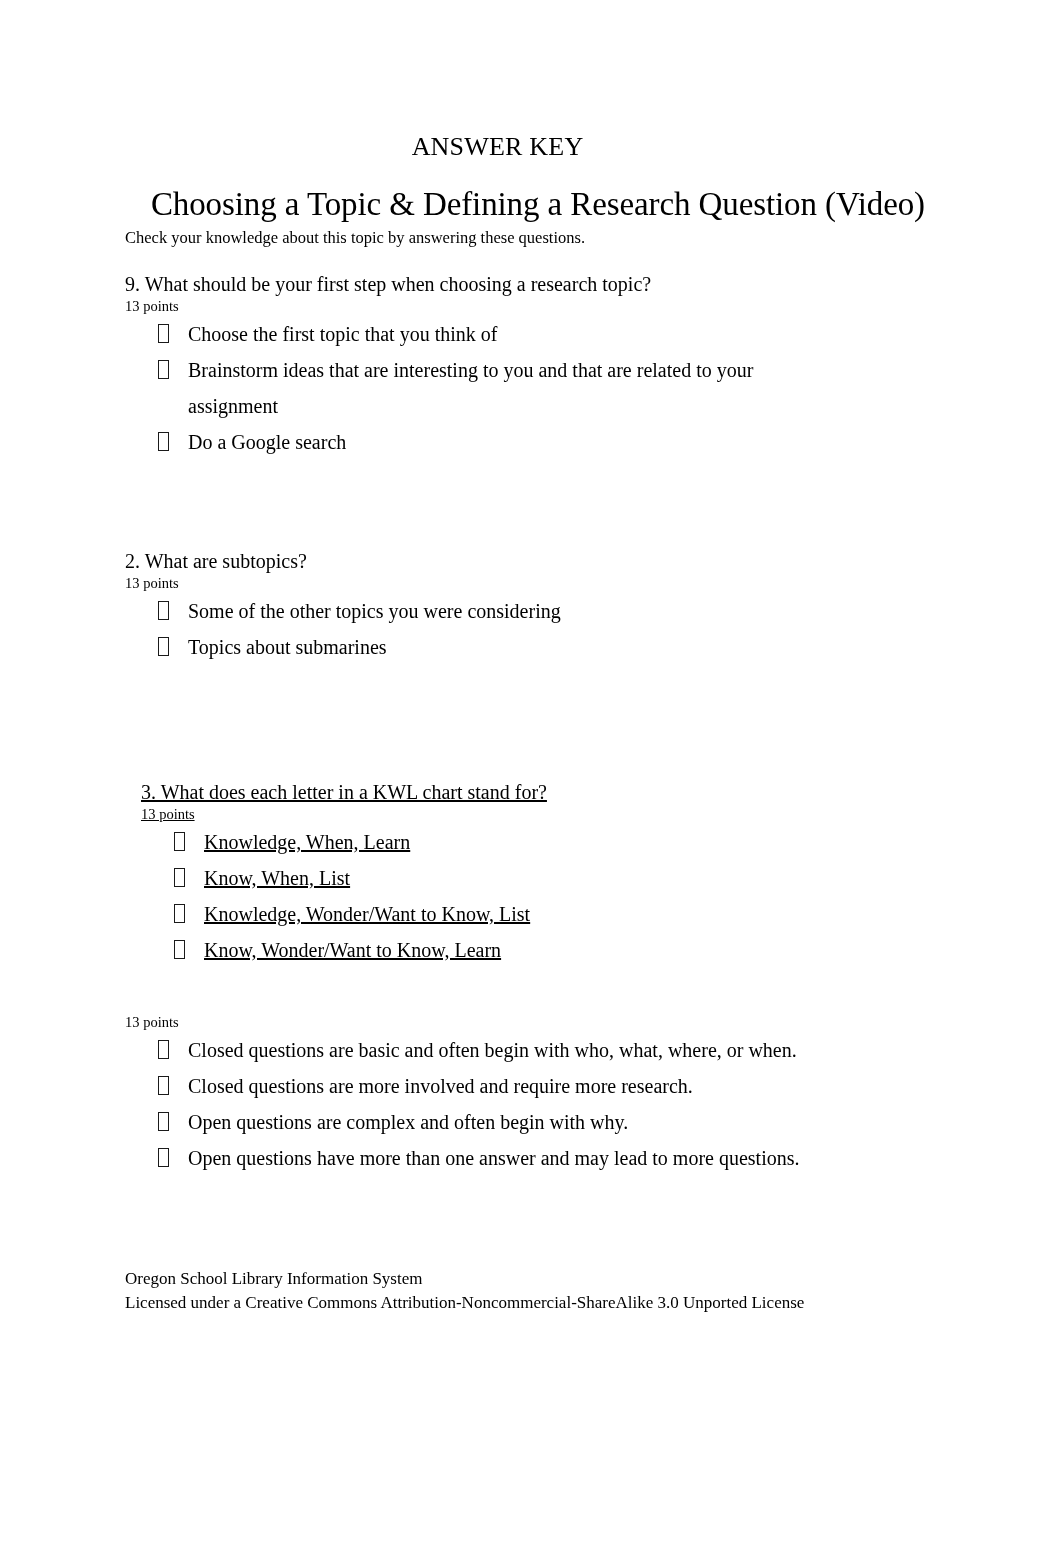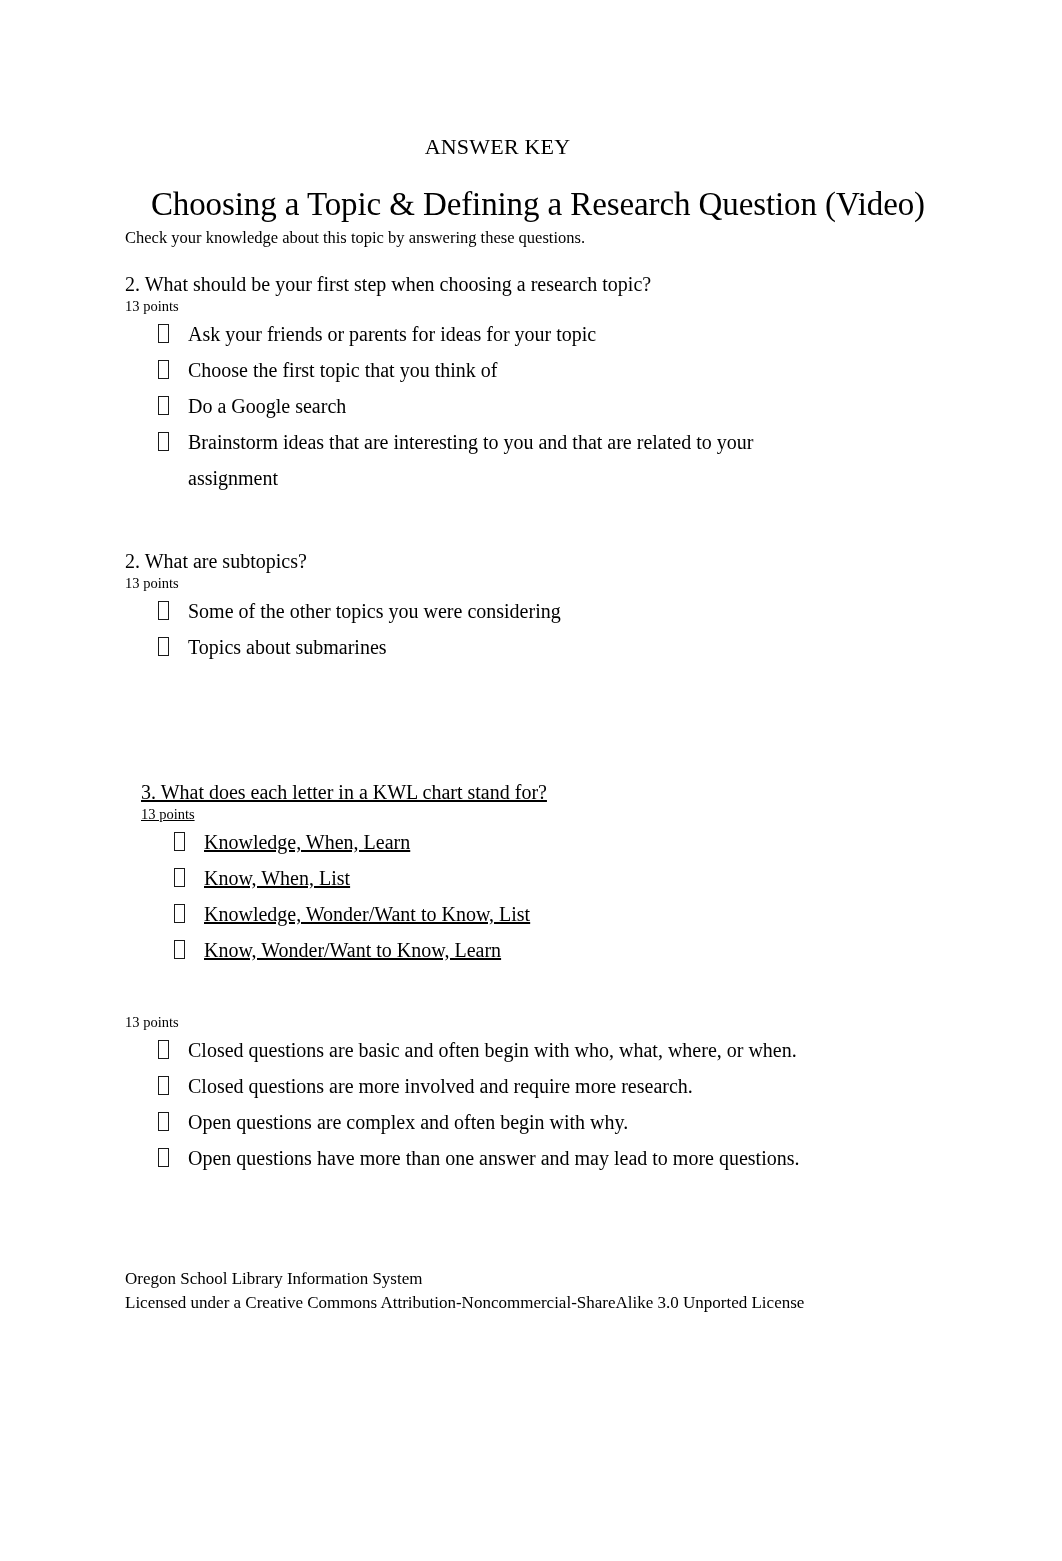--- a/index.html
+++ b/index.html
@@ -24,21 +24,21 @@
     overflow: hidden;
   }
 
   
   .answer-key {
     position: absolute;
     top: 132px;
     left: 0;
     width: 995px;
     text-align: center;
-    font-size: 22px;
+    font-size: 26px;
     line-height: 30px;
     letter-spacing: 0.2px;
   }
 
   .doc-title {
     position: absolute;
     top: 184px;
     left: 125px;
     width: 800px;
     font-size: 33px;
@@ -144,38 +144,34 @@
 
   <div class="answer-key">ANSWER KEY</div>
 
   <h1 class="doc-title">Choosing a Topic &amp; Defining a Research Question (Video)</h1>
 
   <div class="doc-subtitle">Check your knowledge about this topic by answering these questions.</div>
 
   <div class="questions">
 
     <div class="question-block" id="q1">
-      <p class="q-text">2. What should be your first step when choosing a research topic?</p>
-      <p class="q-points">13 points</p>
-      <ul class="answers">
-        <li class="answer-item">
-          <span class="answer-bullet"><span class="tofu"></span></span>
-          <span class="answer-label">Ask your friends or parents for ideas for your topic</span>
-        </li>
+      <p class="q-text">9. What should be your first step when choosing a research topic?</p>
+      <p class="q-points">13 points</p>
+      <ul class="answers">
         <li class="answer-item">
           <span class="answer-bullet"><span class="tofu"></span></span>
           <span class="answer-label">Choose the first topic that you think of</span>
         </li>
         <li class="answer-item">
           <span class="answer-bullet"><span class="tofu"></span></span>
+          <span class="answer-label">Brainstorm ideas that are interesting to you and that are related to your assignment</span>
+        </li>
+        <li class="answer-item">
+          <span class="answer-bullet"><span class="tofu"></span></span>
           <span class="answer-label">Do a Google search</span>
-        </li>
-        <li class="answer-item">
-          <span class="answer-bullet"><span class="tofu"></span></span>
-          <span class="answer-label">Brainstorm ideas that are interesting to you and that are related to your assignment</span>
         </li>
       </ul>
     </div>
 
     <div class="question-block" id="q2">
       <p class="q-text">2. What are subtopics?</p>
       <p class="q-points">13 points</p>
       <ul class="answers">
         <li class="answer-item">
           <span class="answer-bullet"><span class="tofu"></span></span>

